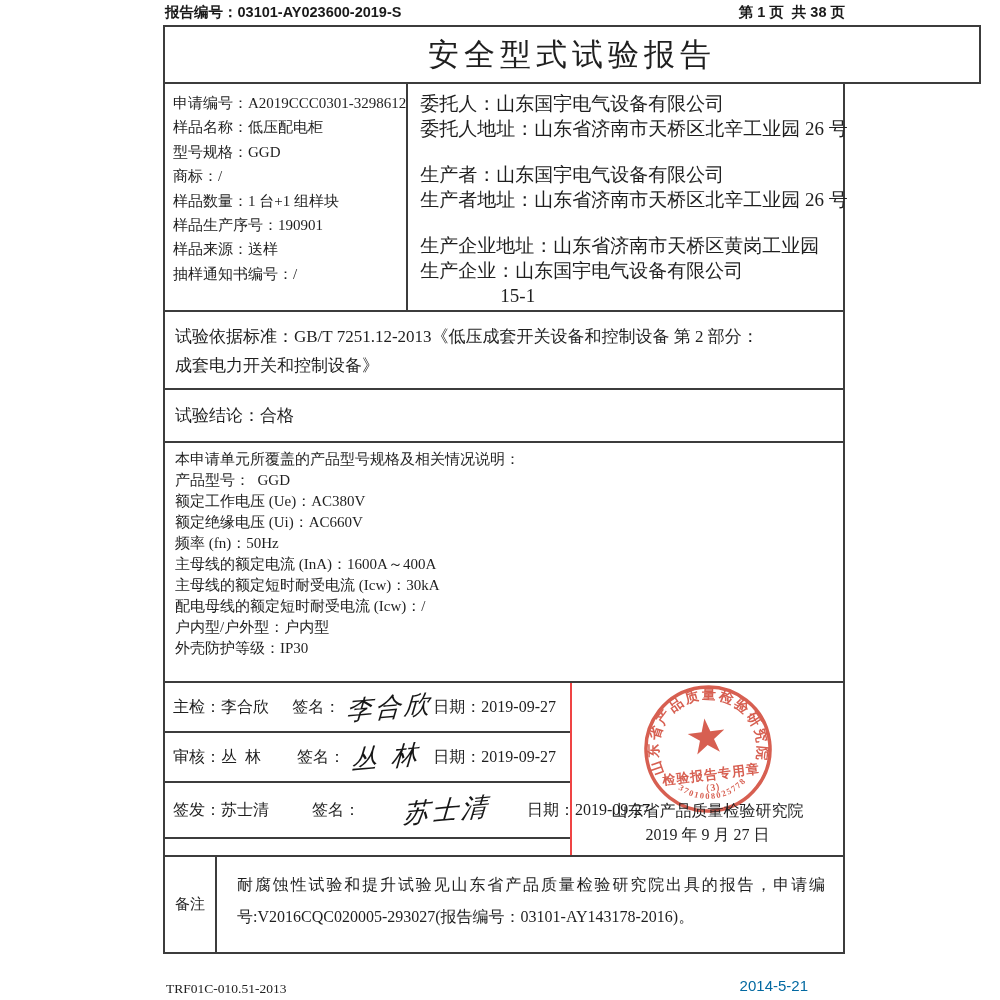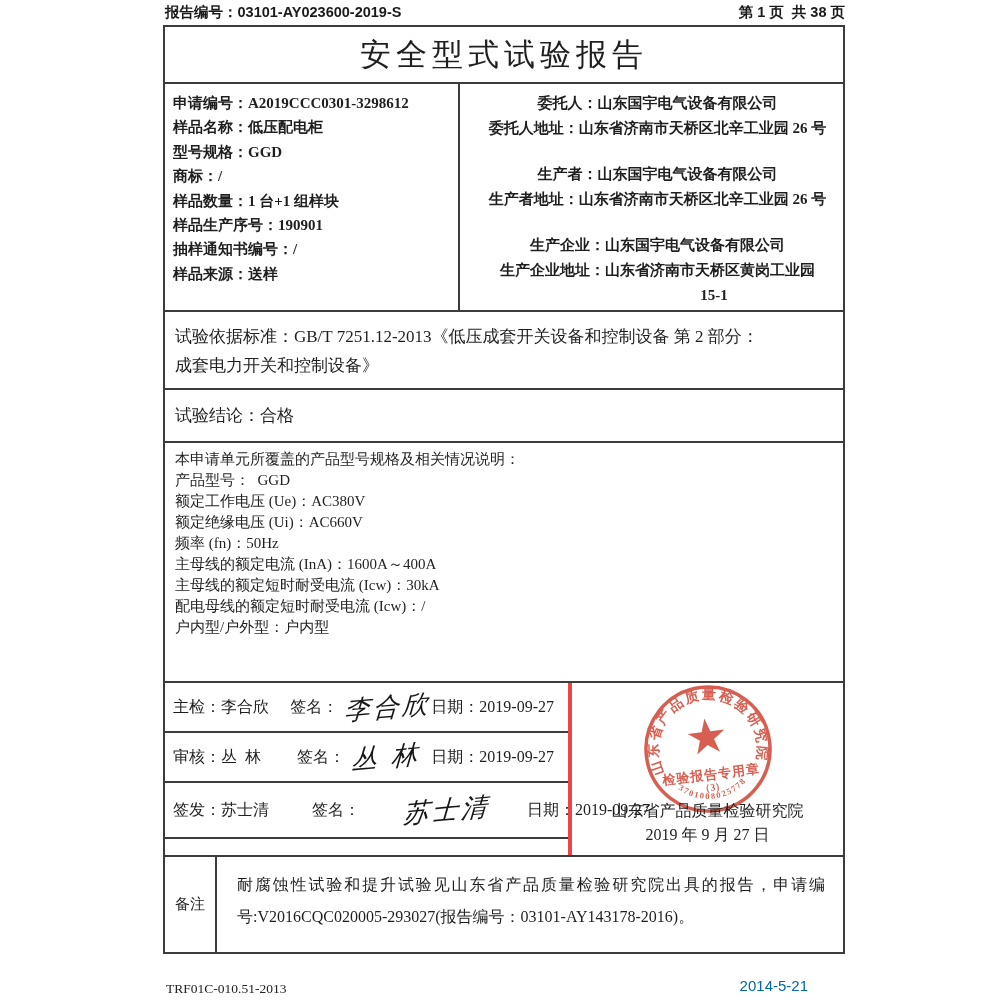--- a/index.html
+++ b/index.html
@@ -11,47 +11,47 @@
   }
   
   .page-header {
     position:absolute; top:3px; left:165px; width:680px;
     display:flex; justify-content:space-between;
     font-family:"Liberation Sans","DejaVu Sans",sans-serif;
     font-weight:bold; font-size:14.5px; color:#1a1a1a; white-space:pre;
   }
   
   .title-box {
-    position:absolute; top:25px; left:163px; width:682px; height:59px;
+    position:absolute; top:25px; left:163px; width:818px; height:59px;
     border:2px solid #3c3c3c; text-align:center; line-height:55px;
     font-size:31px; letter-spacing:5px; font-weight:500;
   }
   
   .doc-table {
     position:absolute; top:82px; left:163px; width:682px;
     border:2px solid #3c3c3c; background:#fff;
   }
   .sec { border-top:2px solid #3c3c3c; }
-  .sec:first-child { border-top:none;font-weight:bold; }
+  .sec:first-child { border-top:none; }
   .sec1 { height:226px; display:flex; }
   .cell-left { width:293px; padding:7px 0 0 8px; }
   .info-line { height:24.4px; line-height:24.4px; font-size:15px; white-space:pre; }
   .cell-right { flex:1; border-left:2px solid #3c3c3c; padding:7px 0 0 12px; }
   .info-group { margin-bottom:21px; }
   .info-group:last-child { margin-bottom:0; }
-  .info-group-line { height:25px; line-height:25px; font-size:15px; white-space:pre;text-align:center; }
-  .addr2 { margin-left:113px; }
+  .info-group-line { height:25px; line-height:25px; font-size:19px; white-space:pre; }
+  .addr2 { margin-left:80px; }
   .sec2 { height:78px; padding:10px 0 0 10px; font-size:17px; }
   .std-line { line-height:29px; white-space:pre; }
   .sec3 { height:53px; padding:14px 0 0 10px; font-size:17px; }
   .sec4 { height:240px; padding:6px 0 0 10px; }
   .cov-line { height:21px; line-height:21px; font-size:15px; white-space:pre; }
   
   .sec5 { height:174px; display:flex; }
-  .sig-left { width:407px; border-right:4px solid #ef4444; display:flex; flex-direction:column; }
+  .sig-left { width:407px; border-right:2px solid #ef4444; display:flex; flex-direction:column; }
   .sig-row { height:50px; border-bottom:2px solid #3c3c3c; display:flex; align-items:center;
              padding:0 14px 0 8px; font-size:16px; white-space:pre; }
   .sig-row:nth-child(2) { height:50px; }
   .sig-row:nth-child(3) { height:56px;gap:37px; }
   .sig-role { width:118px; }
   .sig-label { margin-left:6px;text-align:right; }
   .sig-script {
     display:inline-block; margin-left:6px; font-size:26px; font-style:italic;
     font-family:"DejaVu Serif","Liberation Serif",serif;
     transform:rotate(-5deg) skewX(-8deg); letter-spacing:3px; color:#161616;
@@ -99,35 +99,35 @@
   <div class="doc-table">
 
     <div class="sec sec1">
       <div class="cell-left">
         <div class="info-line">申请编号：A2019CCC0301-3298612</div>
         <div class="info-line">样品名称：低压配电柜</div>
         <div class="info-line">型号规格：GGD</div>
         <div class="info-line">商标：/</div>
         <div class="info-line">样品数量：1 台+1 组样块</div>
         <div class="info-line">样品生产序号：190901</div>
+        <div class="info-line">样品来源：送样</div>
         <div class="info-line">抽样通知书编号：/</div>
-        <div class="info-line">样品来源：送样</div>
       </div>
       <div class="cell-right">
         <div class="info-group">
           <div class="info-group-line">委托人：山东国宇电气设备有限公司</div>
           <div class="info-group-line">委托人地址：山东省济南市天桥区北辛工业园 26 号</div>
         </div>
         <div class="info-group">
           <div class="info-group-line">生产者：山东国宇电气设备有限公司</div>
           <div class="info-group-line">生产者地址：山东省济南市天桥区北辛工业园 26 号</div>
         </div>
         <div class="info-group">
+          <div class="info-group-line">生产企业地址：山东省济南市天桥区黄岗工业园</div>
           <div class="info-group-line">生产企业：山东国宇电气设备有限公司</div>
-          <div class="info-group-line">生产企业地址：山东省济南市天桥区黄岗工业园</div>
           <div class="info-group-line addr2">15-1</div>
         </div>
       </div>
     </div>
 
     <div class="sec sec2">
       <div class="std-line">试验依据标准：GB/T 7251.12-2013《低压成套开关设备和控制设备 第 2 部分：</div>
       <div class="std-line">成套电力开关和控制设备》</div>
     </div>
 
@@ -136,20 +136,21 @@
     <div class="sec sec4">
       <div class="cov-line">本申请单元所覆盖的产品型号规格及相关情况说明：</div>
       <div class="cov-line">产品型号：  GGD</div>
       <div class="cov-line">额定工作电压 (Ue)：AC380V</div>
       <div class="cov-line">额定绝缘电压 (Ui)：AC660V</div>
       <div class="cov-line">频率 (fn)：50Hz</div>
       <div class="cov-line">主母线的额定电流 (InA)：1600A～400A</div>
       <div class="cov-line">主母线的额定短时耐受电流 (Icw)：30kA</div>
       <div class="cov-line">配电母线的额定短时耐受电流 (Icw)：/</div>
       <div class="cov-line">户内型/户外型：户内型</div>
+      <div class="cov-line">外壳防护等级：IP30</div>
     </div>
 
     <div class="sec sec5">
       <div class="sig-left">
         <div class="sig-row">
           <span class="sig-role">主检：李合欣</span>
           <span class="sig-label">签名：</span>
           <span class="sig-script">李合欣</span>
           <span class="sig-date">日期：2019-09-27</span>
         </div>

